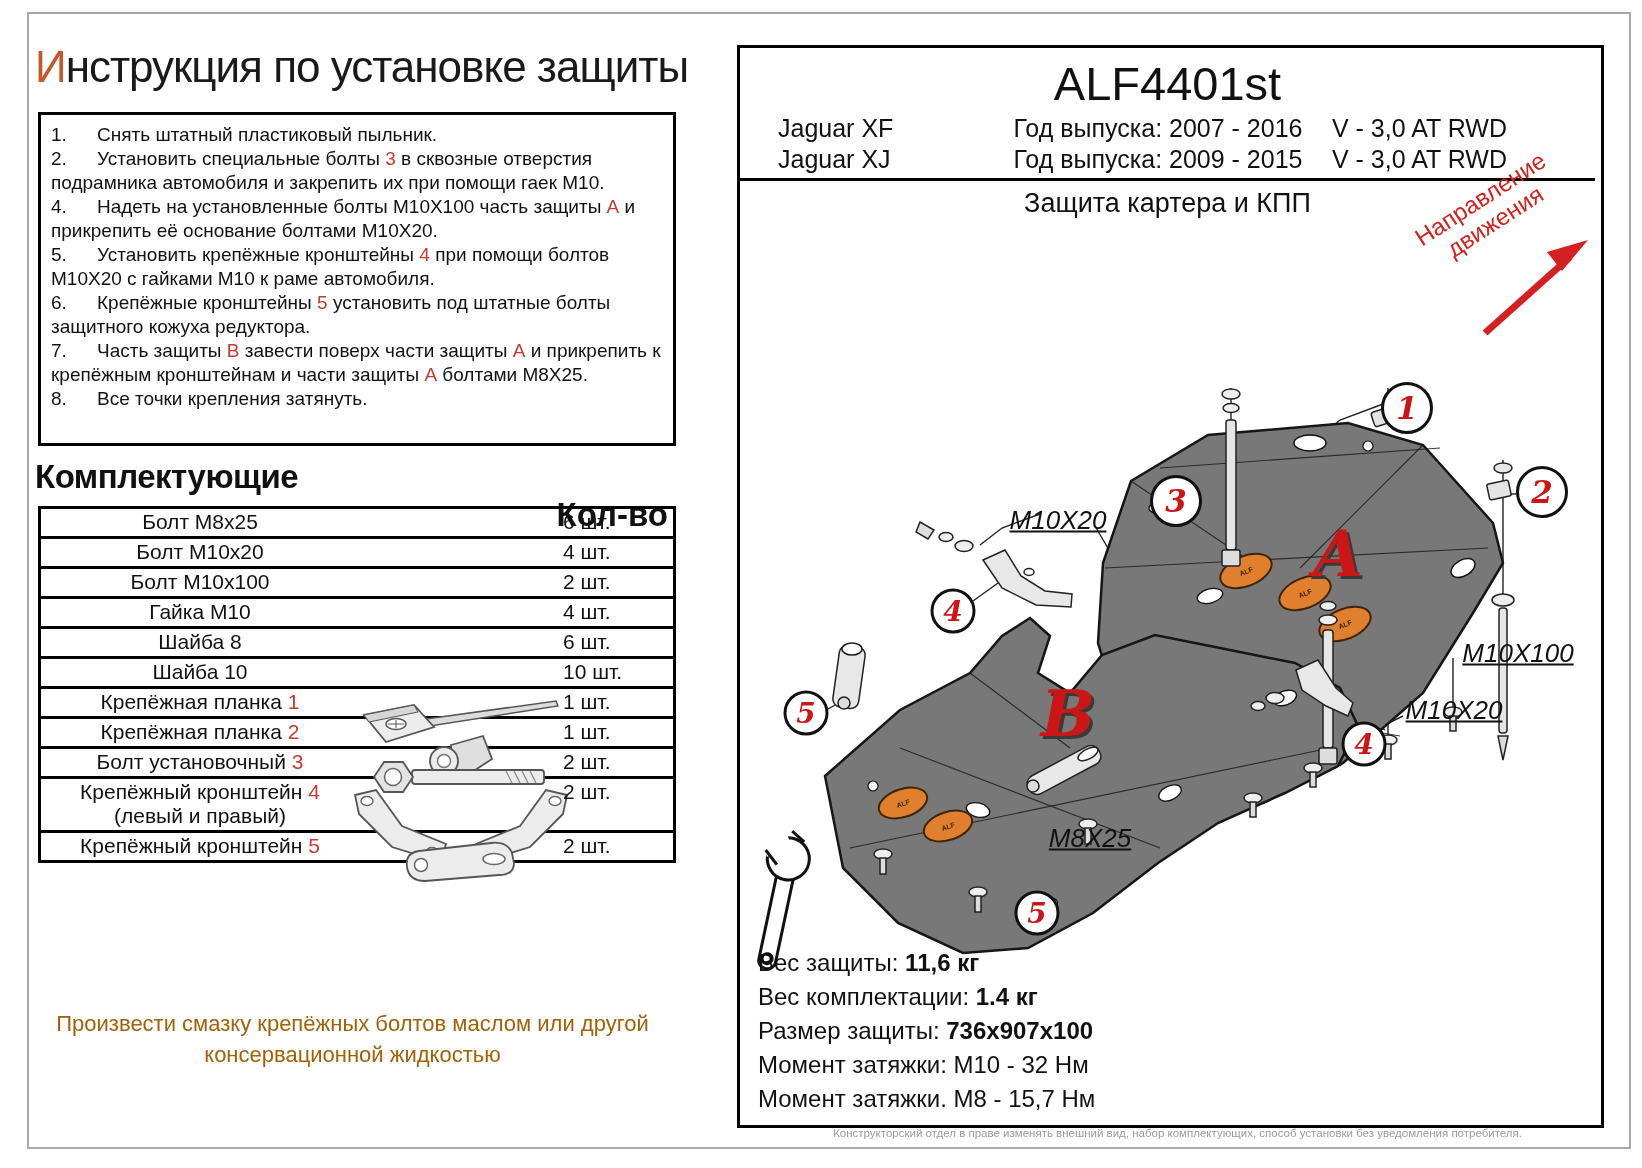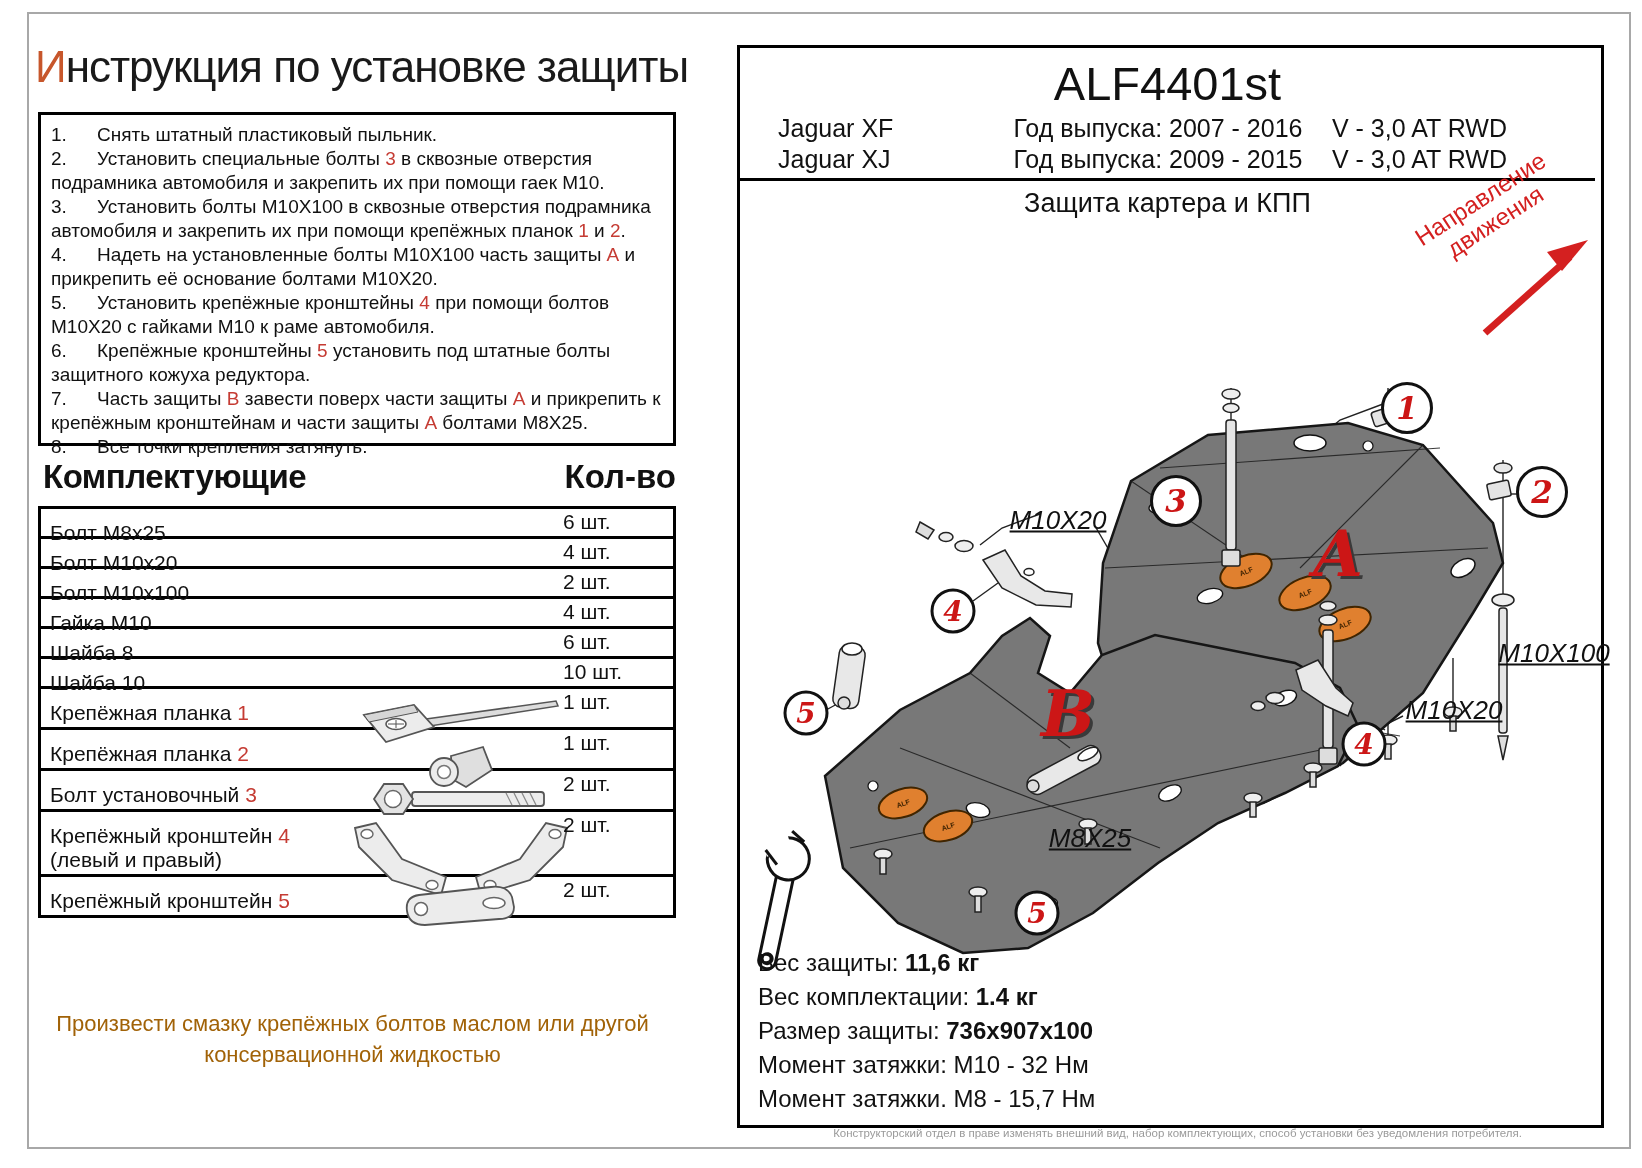--- a/index.html
+++ b/index.html
@@ -7,27 +7,27 @@
        font-family:"Liberation Sans","DejaVu Sans",sans-serif;color:#111;}
   .page-frame{position:absolute;left:27px;top:12px;width:1600px;height:1133px;
        border:2px solid #a8a8a8;}
   
   .doc-title{position:absolute;left:35px;top:42px;font-size:44px;letter-spacing:-1px;color:#1a1a1a;white-space:nowrap;}
   .doc-title .first{color:#c7562b;}
   .instr-box{position:absolute;left:38px;top:112px;width:612px;height:312px;
        border:3px solid #000;padding:8px 10px;font-size:19px;line-height:24px;}
   .instr-item .inum{display:inline-block;width:46px;}
   .red{color:#c53b33;}
-  .parts-head-row{position:absolute;left:43px;top:458px;width:633px;display:flex;align-items:flex-start;}
+  .parts-head-row{position:absolute;left:35px;top:458px;width:633px;display:flex;align-items:flex-start;flex-direction:column;}
   .parts-head{font-size:33px;font-weight:bold;letter-spacing:-0.5px;}
   .qty-head{margin-left:auto;font-size:33px;font-weight:bold;}
   .parts-table{position:absolute;left:38px;top:506px;width:632px;border:3px solid #000;border-bottom:none;}
   .prow{position:relative;display:flex;border-bottom:3px solid #000;height:27px;font-size:21px;}
   .prow.tall{height:auto;}
-  .plabel{padding:12px 0 2px 9px;width:300px;}
+  .plabel{padding:1px 0 2px 9px;width:300px;text-align:center;}
   .plabel2{font-size:21px;}
   .pqty{position:absolute;left:522px;top:1px;}
   .picon{position:absolute;left:420px;top:4px;transform:translateX(-50%);}
   .warning{position:absolute;left:35px;top:1008px;width:635px;text-align:center;
        font-size:22px;line-height:31px;color:#a16207;}
   
   .right-box{position:absolute;left:737px;top:45px;width:861px;height:1077px;border:3px solid #000;}
   .product-code{position:absolute;left:0;top:8px;width:855px;text-align:center;font-size:47px;letter-spacing:0;}
   .vehicle-row{position:absolute;left:0;width:855px;display:flex;font-size:25px;}
   .vehicle-row .model{width:215px;padding-left:38px;}
@@ -58,21 +58,20 @@
 <div class="page-frame"></div>
 
 <div class="doc-title">
   <span class="first">И</span><span>нструкция по установке защиты</span>
 </div>
 
 <div class="instr-box">
   <div>
       <div class="instr-item"><span class="inum">1.</span><span>Снять штатный пластиковый пыльник.</span></div>
       <div class="instr-item"><span class="inum">2.</span><span>Установить специальные болты </span><span class="red">3</span><span> в сквозные отверстия подрамника автомобиля и закрепить их при помощи гаек М10.</span></div>
-      <div class="instr-item"><span class="inum">3.</span><span>Установить болты М10Х100 в сквозные отверстия подрамника автомобиля и закрепить их при помощи крепёжных планок </span><span class="red">1</span><span> и </span><span class="red">2</span><span>.</span></div>
       <div class="instr-item"><span class="inum">4.</span><span>Надеть на установленные болты М10Х100 часть защиты </span><span class="red">А</span><span> и прикрепить её основание болтами М10Х20.</span></div>
       <div class="instr-item"><span class="inum">5.</span><span>Установить крепёжные кронштейны </span><span class="red">4</span><span> при помощи болтов М10Х20 с гайками М10 к раме автомобиля.</span></div>
       <div class="instr-item"><span class="inum">6.</span><span>Крепёжные кронштейны </span><span class="red">5</span><span> установить под штатные болты защитного кожуха редуктора.</span></div>
       <div class="instr-item"><span class="inum">7.</span><span>Часть защиты </span><span class="red">В</span><span> завести поверх части защиты </span><span class="red">А</span><span> и прикрепить к крепёжным кронштейнам и части защиты </span><span class="red">А</span><span> болтами М8Х25.</span></div>
       <div class="instr-item"><span class="inum">8.</span><span>Все точки крепления затянуть.</span></div>
     </div>
 </div>
 
 <div class="parts-head-row">
   <div class="parts-head">Комплектующие</div>
@@ -343,21 +342,21 @@
 
   <div class="callout" style="left:667px;top:360px;">1</div>
   <div class="callout" style="left:802px;top:444px;">2</div>
   <div class="callout" style="left:436px;top:453px;">3</div>
   <div class="callout sm" style="left:213px;top:563px;">4</div>
   <div class="callout sm" style="left:624px;top:696px;">4</div>
   <div class="callout sm" style="left:66px;top:665px;">5</div>
   <div class="callout sm" style="left:297px;top:865px;">5</div>
 
   <div class="bolt-label" style="left:318px;top:472px;">M10X20</div>
-  <div class="bolt-label" style="left:778px;top:605px;margin-left:36px;">M10X100</div>
+  <div class="bolt-label" style="left:778px;top:605px;">M10X100</div>
   <div class="bolt-label" style="left:714px;top:662px;">M10X20</div>
   <div class="bolt-label" style="left:350px;top:790px;">M8X25</div>
 
   <div class="plate-letter" style="left:598px;top:505px;">A</div>
   <div class="plate-letter" style="left:328px;top:665px;">B</div>
 
   <div class="specs">
       <div><span>Вес защиты: </span><b>11,6 кг</b></div>
       <div><span>Вес комплектации: </span><b>1.4 кг</b></div>
       <div><span>Размер защиты: </span><b>736x907x100</b></div>

